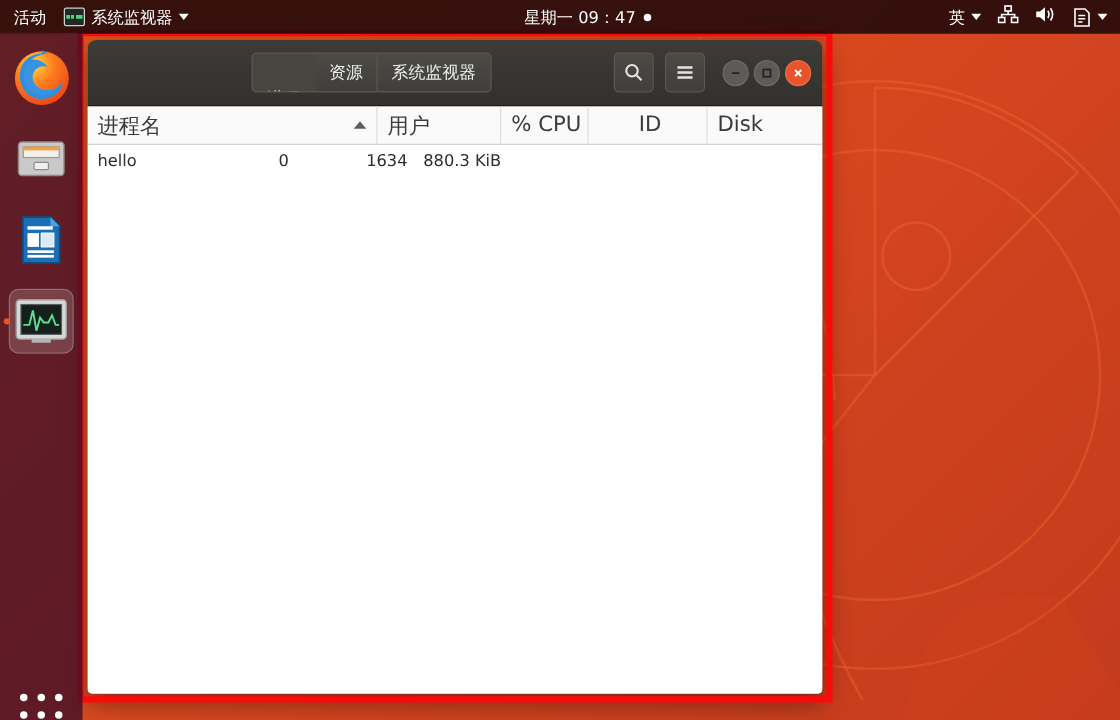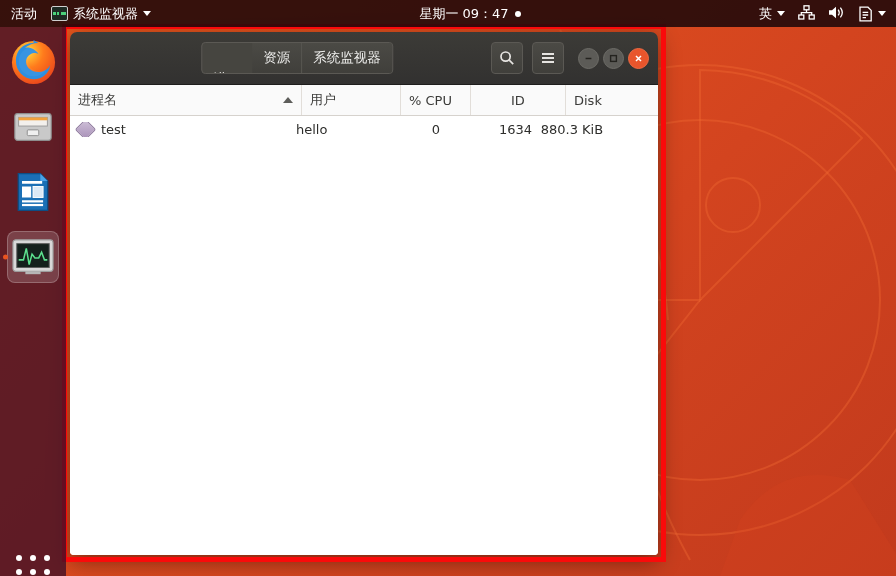--- a/index.html
+++ b/index.html
@@ -272,21 +272,21 @@
   #table-head {
     display: flex;
     height: 30px;
     background: #fafafa;
     border-bottom: 1px solid #d6d2cd;
     flex: none;
   }
   .th {
     display: flex;
     align-items: center;
-    font-size: 13px;
+    font-size: 17px;
     color: #3b3b39;
     padding: 0 8px;
     border-right: 1px solid #e2ded9;
     box-sizing: border-box;
     position: relative;
     overflow: hidden;
     white-space: nowrap;
   }
   .th:last-child { border-right: none; }
   .sort-asc {
@@ -524,24 +524,20 @@
         <div class="th c-id">
           <span>ID</span>
         </div>
         <div class="th c-disk">
           <span>Disk</span>
         </div>
       </div>
 
       <div id="table-body">
         <div class="tr">
-          <div class="td c-name">
-            <span class="proc-diamond"></span>
-            <span>test</span>
-          </div>
           <div class="td c-user">hello</div>
           <div class="td c-cpu num">0</div>
           <div class="td c-id num">1634</div>
           <div class="td c-mem num">880.3 KiB</div>
           <div class="td c-disk num"></div>
         </div>
       </div>
 
     </div>
   </div>

